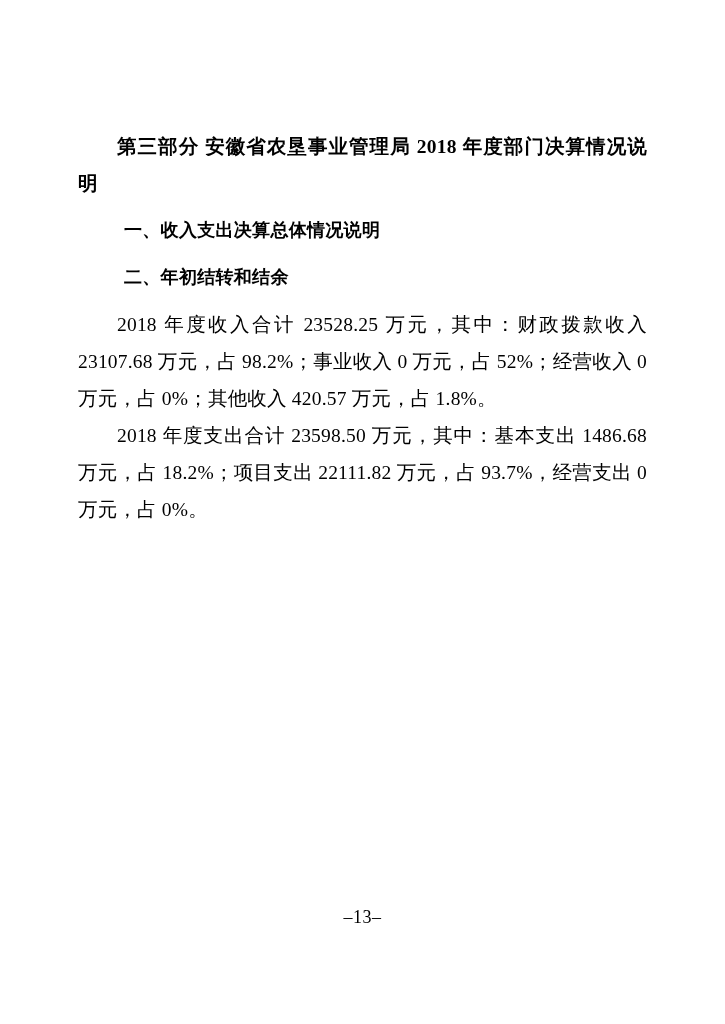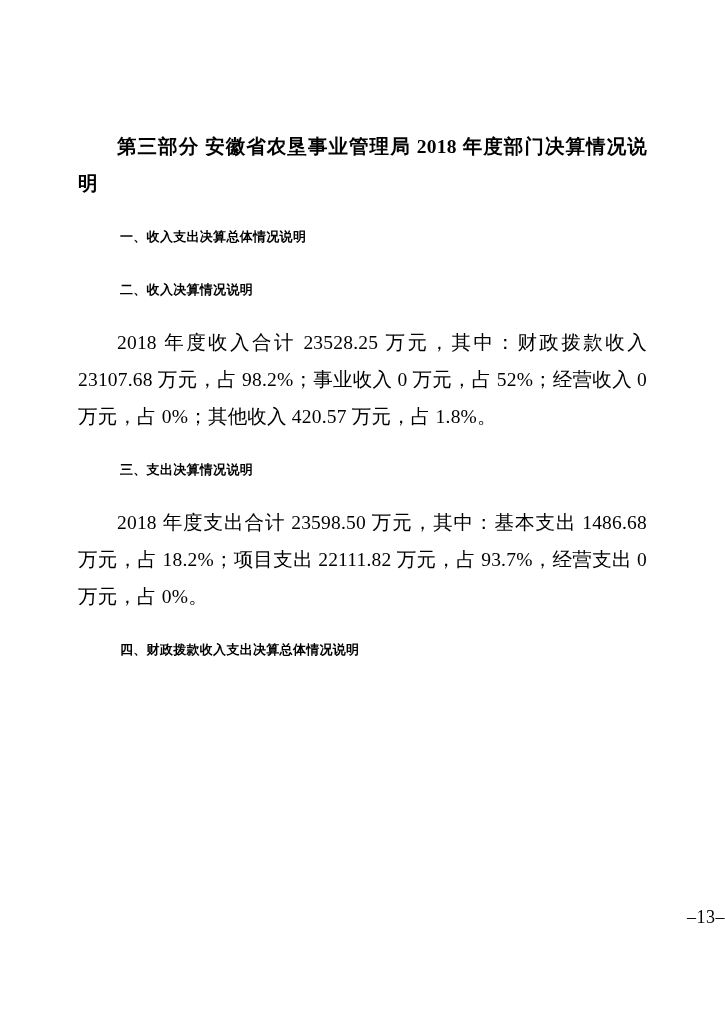--- a/index.html
+++ b/index.html
@@ -30,60 +30,58 @@
     text-align: justify;
     text-justify: inter-ideograph;
     margin: 0;
     letter-spacing: 0.2px;
   }
   .indent {
     text-indent: 2em;
   }
   .heading {
     font-weight: bold;
-    font-size: 13px;
+    font-size: 18px;
     line-height: 37px;
-    margin: 16px;
+    margin: 10px;
     text-indent: 2em;
     letter-spacing: 0.3px;
   }
   .title {
     font-weight: bold;
     font-size: 19.5px;
     line-height: 37px;
     margin: 0;
     text-indent: 2em;
     text-align: justify;
     letter-spacing: 0.3px;
   }
   .page-number {
     position: absolute;
     left: 0;
     right: 0;
     bottom: 96px;
-    text-align: right;
+    text-align: center;
     font-size: 18px;
     font-family: "Liberation Serif", "DejaVu Serif", serif;
     letter-spacing: 0.5px;
   }
 </style>
 </head>
 <body>
 
 <div class="page">
   <div class="doc-body">
 
     <p class="title">第三部分  安徽省农垦事业管理局 2018 年度部门决算情况说明</p>
 
     <p class="heading">一、收入支出决算总体情况说明</p>
 
-    <p class="heading">二、收入决算情况说明</p>
+    <p class="heading">二、年初结转和结余</p>
     <p class="para indent">2018 年度收入合计 23528.25 万元，其中：财政拨款收入 23107.68 万元，占 98.2%；事业收入 0 万元，占 52%；经营收入 0 万元，占 0%；其他收入 420.57 万元，占 1.8%。</p>
 
-    <p class="heading">三、支出决算情况说明</p>
     <p class="para indent">2018 年度支出合计 23598.50 万元，其中：基本支出 1486.68 万元，占 18.2%；项目支出 22111.82 万元，占 93.7%，经营支出 0 万元，占 0%。</p>
 
-    <p class="heading">四、财政拨款收入支出决算总体情况说明</p>
 
   </div>
 
   <div class="page-number">–13–</div>
 </div>
 
 </body></html>

